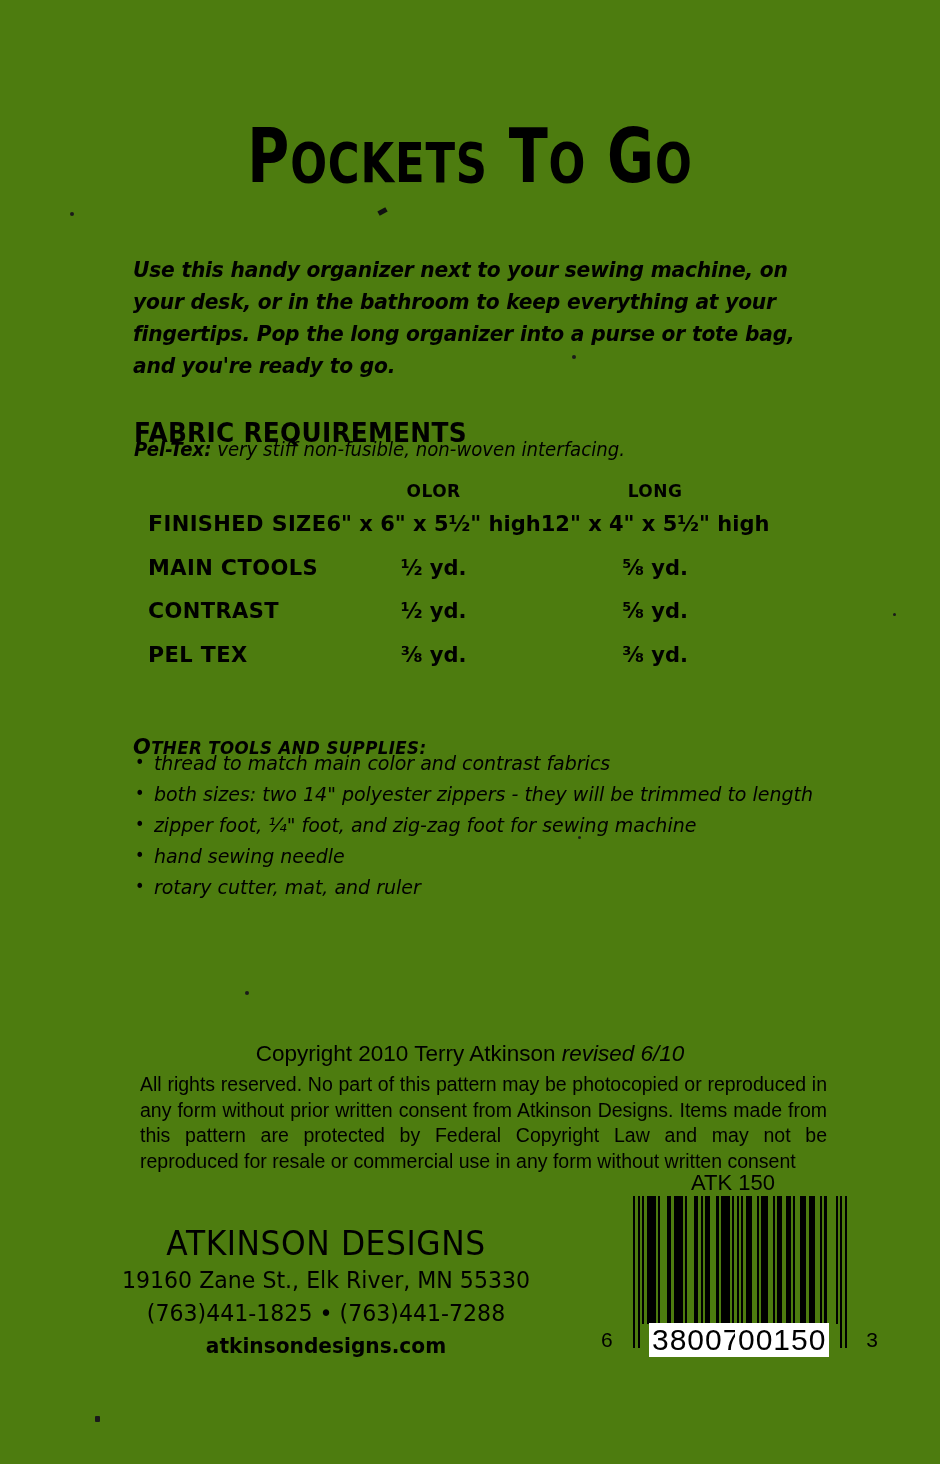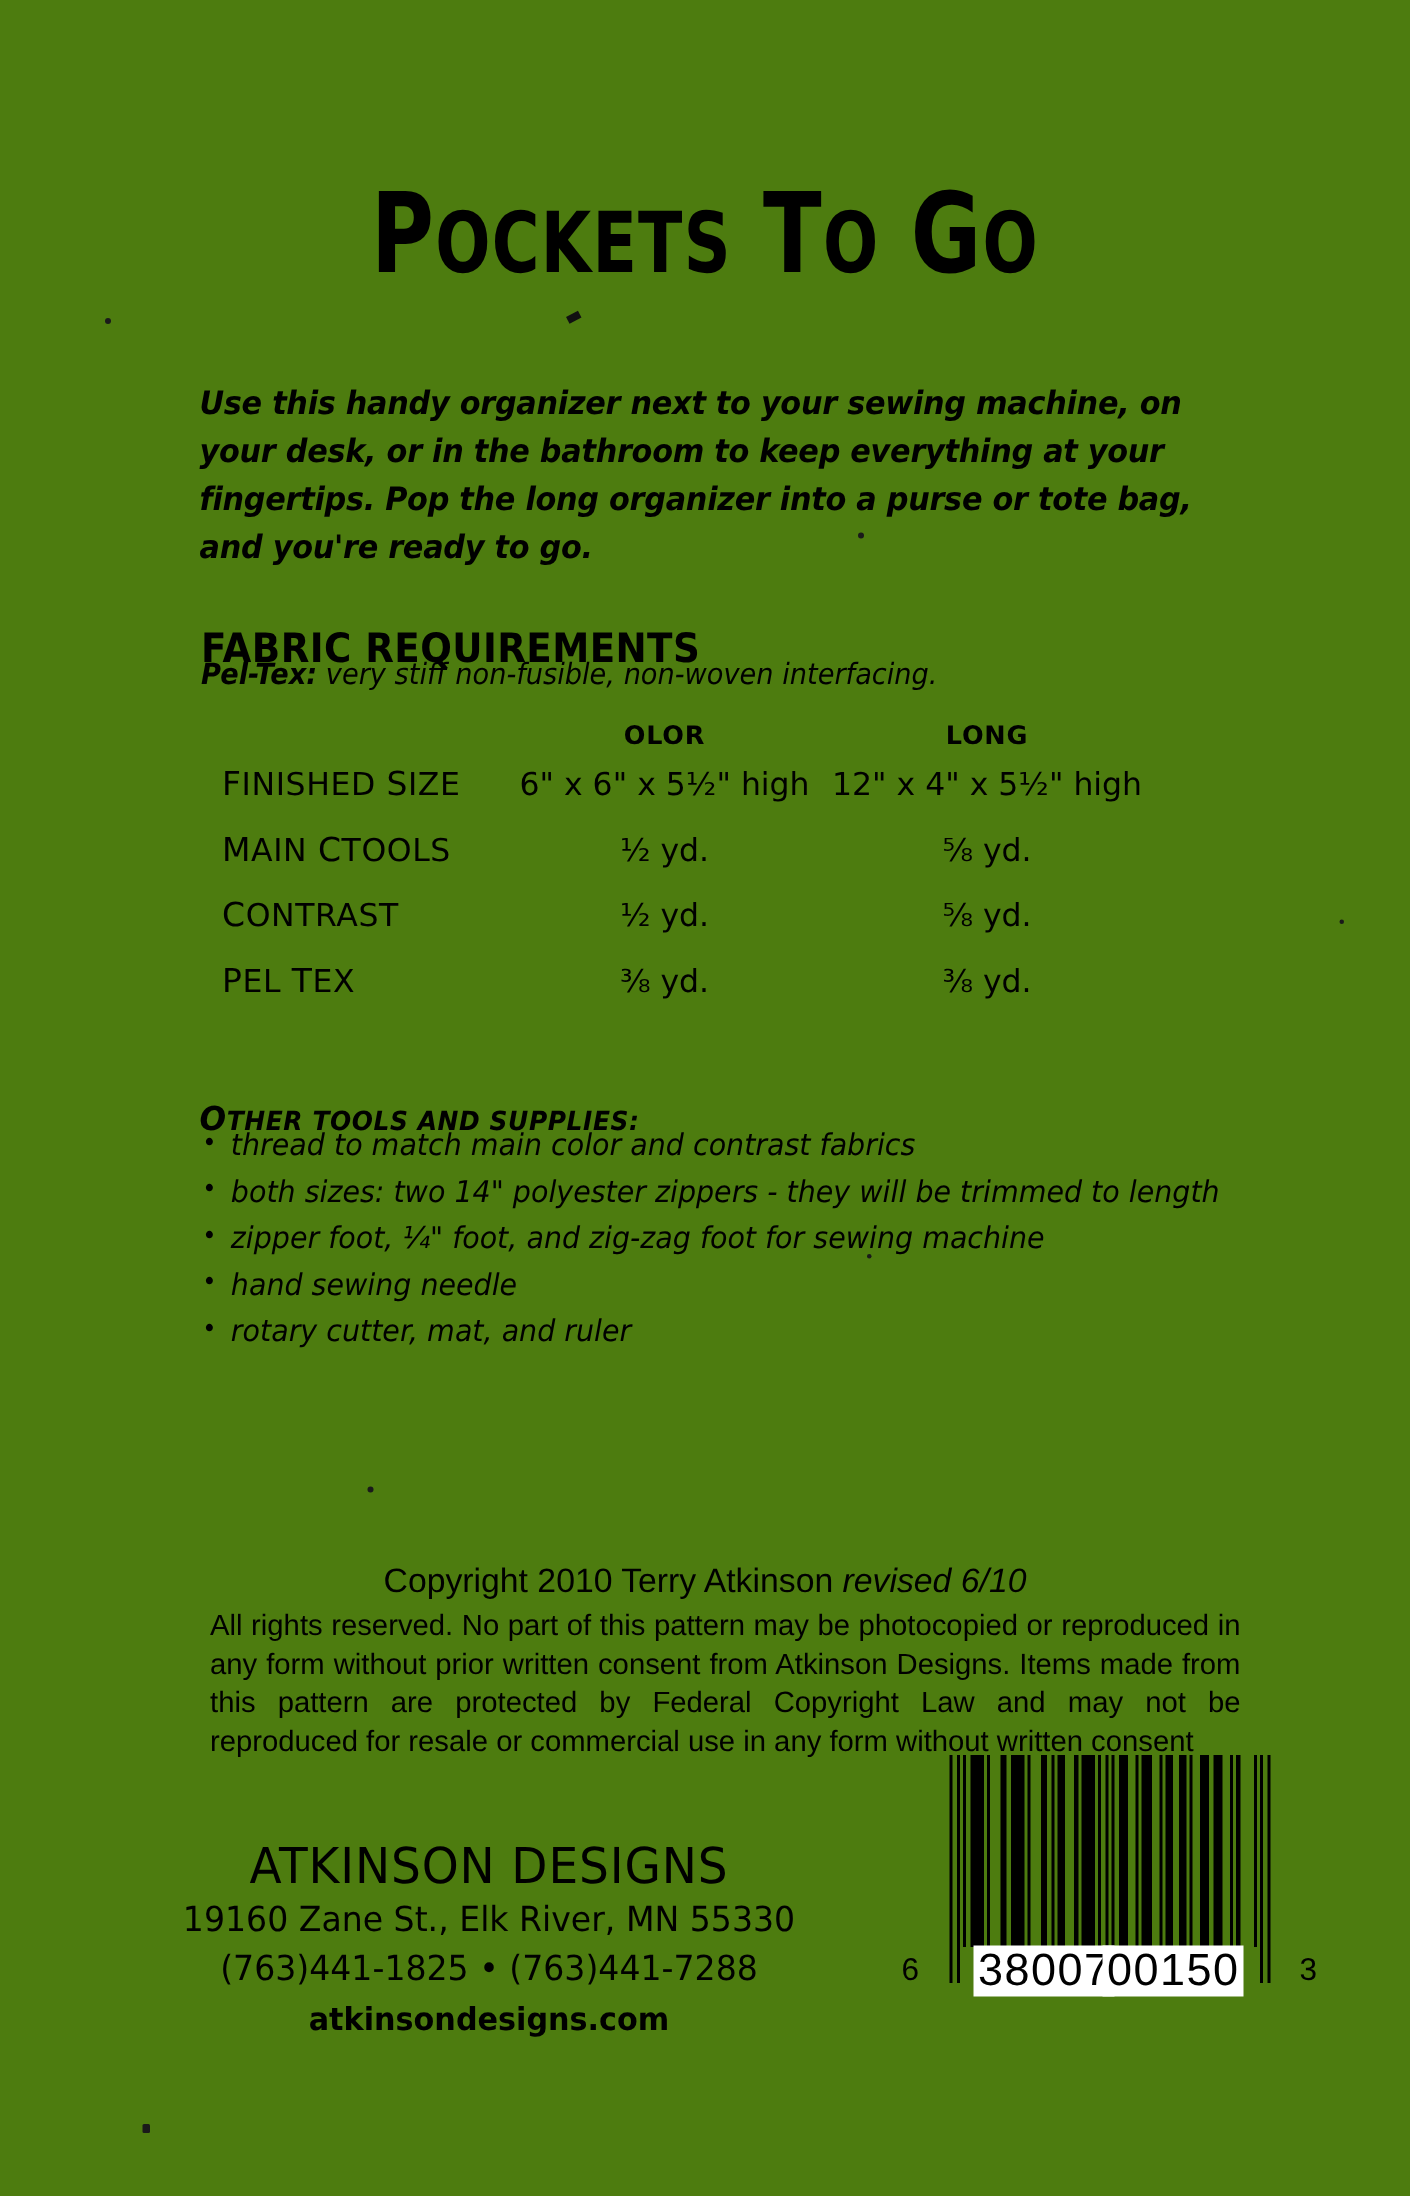--- a/index.html
+++ b/index.html
@@ -92,21 +92,21 @@
     position: absolute;
     left: 148px;
     top: 481px;
     width: 620px;
     border-collapse: collapse;
     font-family: "DejaVu Sans", sans-serif;
   }
   .fabric-table th, .fabric-table td {
     padding: 0;
     vertical-align: baseline;
-    font-weight: normal;
+    font-weight: bold;
   }
   .fabric-table thead th {
     height: 30px;
     font-size: 17px;
     letter-spacing: 0.5px;
     font-weight: 700;
   }
   .fabric-table .c-label { width: 190px; text-align: left; }
   .fabric-table .c-cube  { width: 210px; text-align: center; }
   .fabric-table .c-long  { width: 220px; text-align: center; }
@@ -360,20 +360,21 @@
   </div>
 
   <div class="company">
     <div class="name">ATKINSON DESIGNS</div>
     <div class="addr">19160 Zane St.,  Elk River, MN 55330</div>
     <div class="phone">(763)441-1825 • (763)441-7288</div>
     <div class="web">atkinsondesigns.com</div>
   </div>
 
   <div class="barcode-wrap">
+    <div class="atk-code">ATK 150</div>
     <div class="barcode">
       <div class="bars" id="bars">
           <i class="guard" style="width: 2.253px;"></i>
           <i class="sp" style="width: 2.253px;"></i>
           <i class="guard" style="width: 2.253px;"></i>
           <i class="sp" style="width: 2.253px;"></i>
           <i style="width: 2.253px;"></i>
           <i class="sp" style="width: 2.253px;"></i>
           <i style="width: 9.011px;"></i>
           <i class="sp" style="width: 2.253px;"></i>

